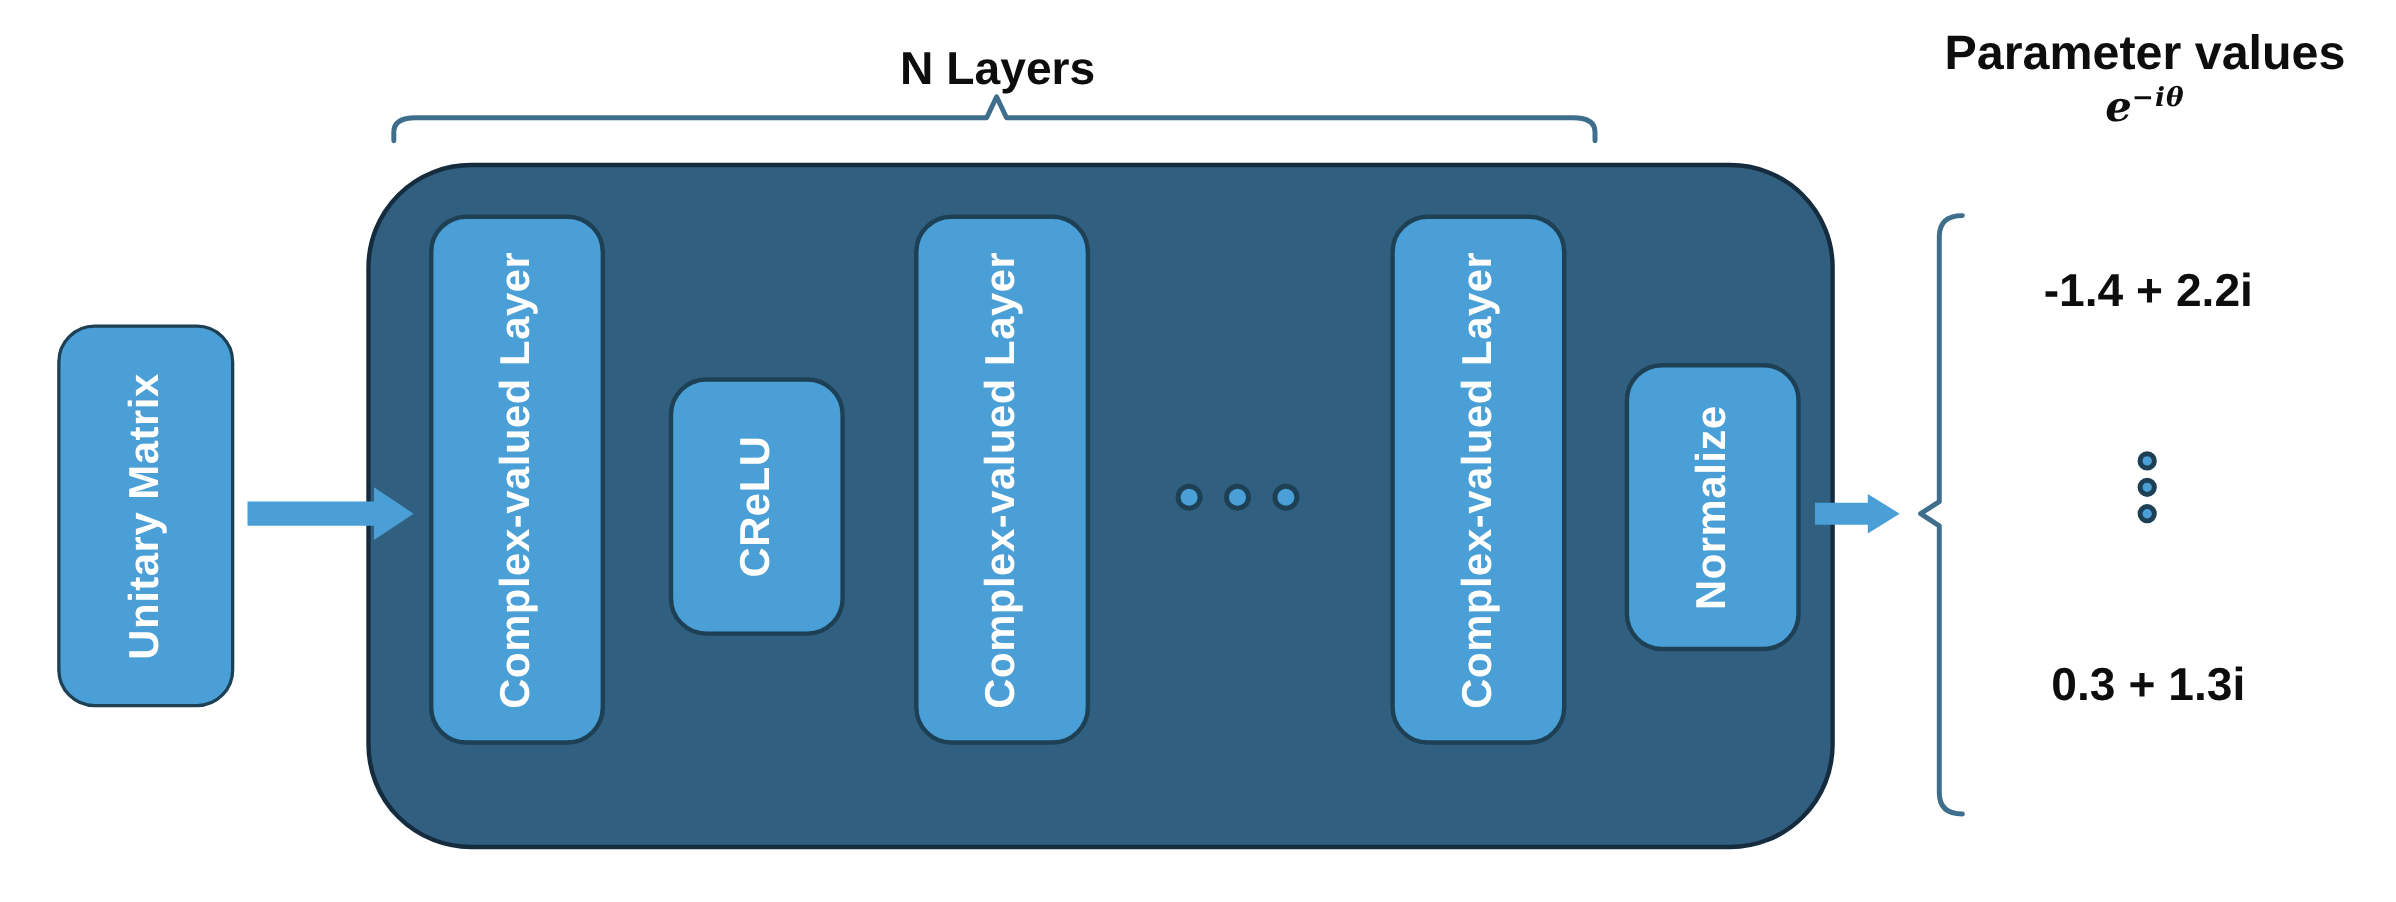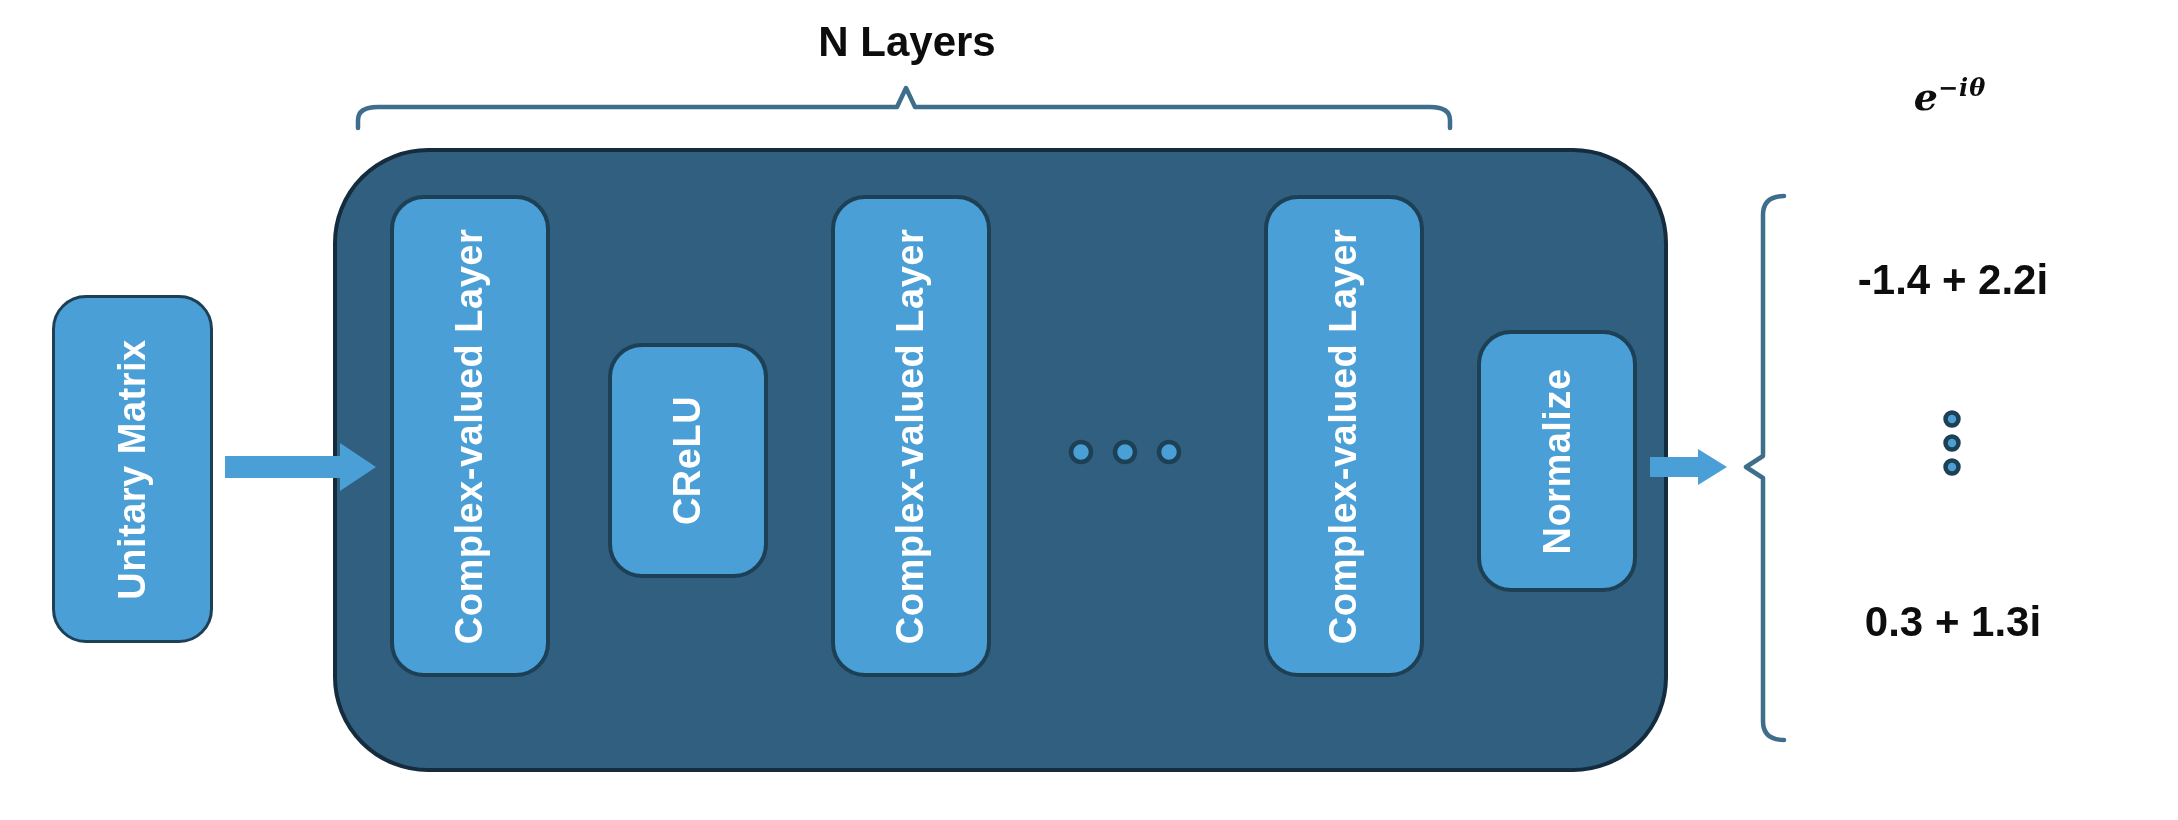--- a/index.html
+++ b/index.html
@@ -11,35 +11,35 @@
     overflow:hidden;
   }
   
   .big-title{
     position:absolute;
     color:var(--title_text);
     font-weight:bold;
     text-align:center;
     line-height:1.05;
   }
-  #nlayers-title{left:707px;top:20px;width:400px;font-size:42px;}
+  #nlayers-title{left:707px;top:40px;width:400px;font-size:42px;}
   #param-title{left:1730px;top:26px;width:440px;font-size:44px;}
   #param-formula{
     position:absolute;left:1730px;top:76px;width:440px;
     text-align:center;color:var(--title_text);
     font-family:"DejaVu Serif",serif;font-style:italic;font-weight:bold;
     font-size:38px;line-height:1;
   }
   #param-formula sup{font-size:24px;vertical-align:14px;letter-spacing:1px;}
   .value-text{
     position:absolute;left:1763px;width:380px;
     text-align:center;color:var(--title_text);
     font-size:42px;font-weight:bold;line-height:1;
   }
-  #value-top{top:243px;margin-top:16px;}
+  #value-top{top:243px;}
   #value-bottom{top:601px;}
 
   
   #main-panel{
     position:absolute;
     left:333px;top:148px;width:1335px;height:624px;
     background:var(--panel_fill);
     border:4px solid var(--panel_border);
     border-radius:95px;
     box-sizing:border-box;
@@ -74,20 +74,21 @@
   .dot-inner{fill:var(--box_fill);stroke:var(--box_border);stroke-width:4.5;}
   .dot-outer{fill:var(--box_fill);stroke:var(--box_border);stroke-width:4.5;}
 </style>
 </head>
 <body>
 
 <div class="canvas">
 
   <div class="big-title" id="nlayers-title">N Layers</div>
 
+  <div class="big-title" id="param-title">Parameter values</div>
 
   <div id="param-formula"><span>e</span><sup>−iθ</sup></div>
 
   <div class="node-box" id="box-unitary">
     <span class="vlabel">Unitary Matrix</span>
   </div>
 
   <div id="main-panel"></div>
 
   <div class="node-box" id="box-cvl1">

